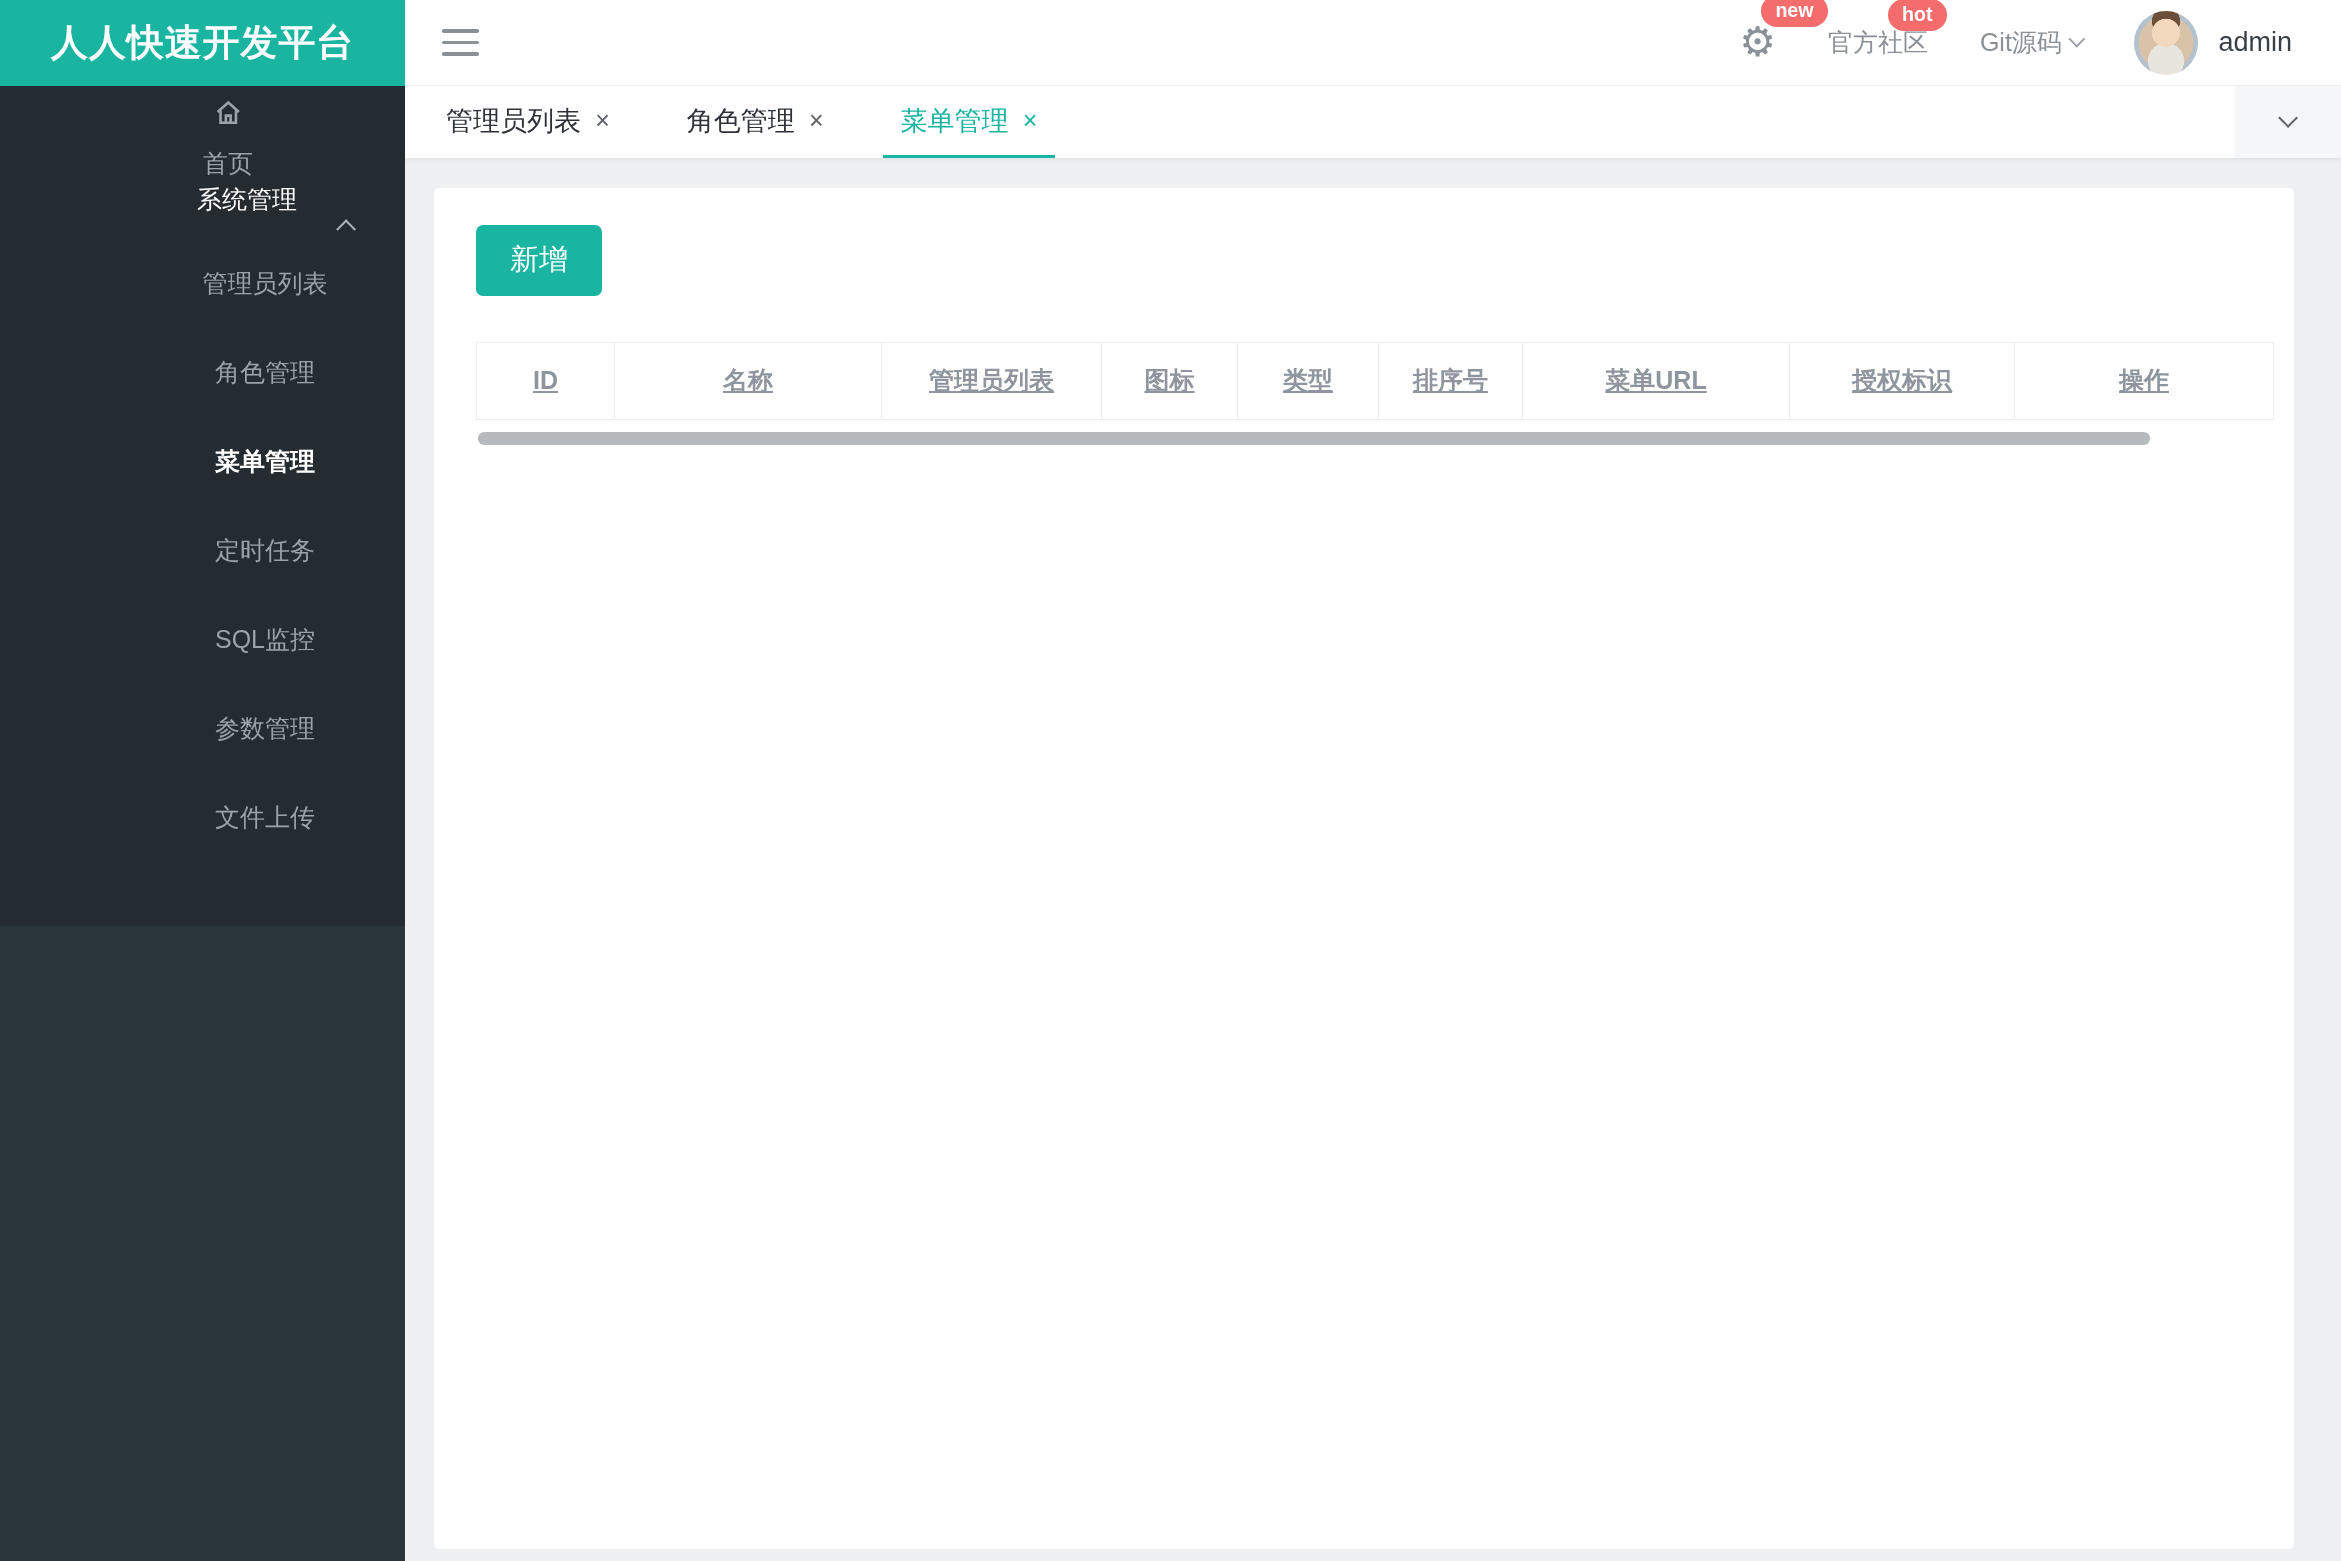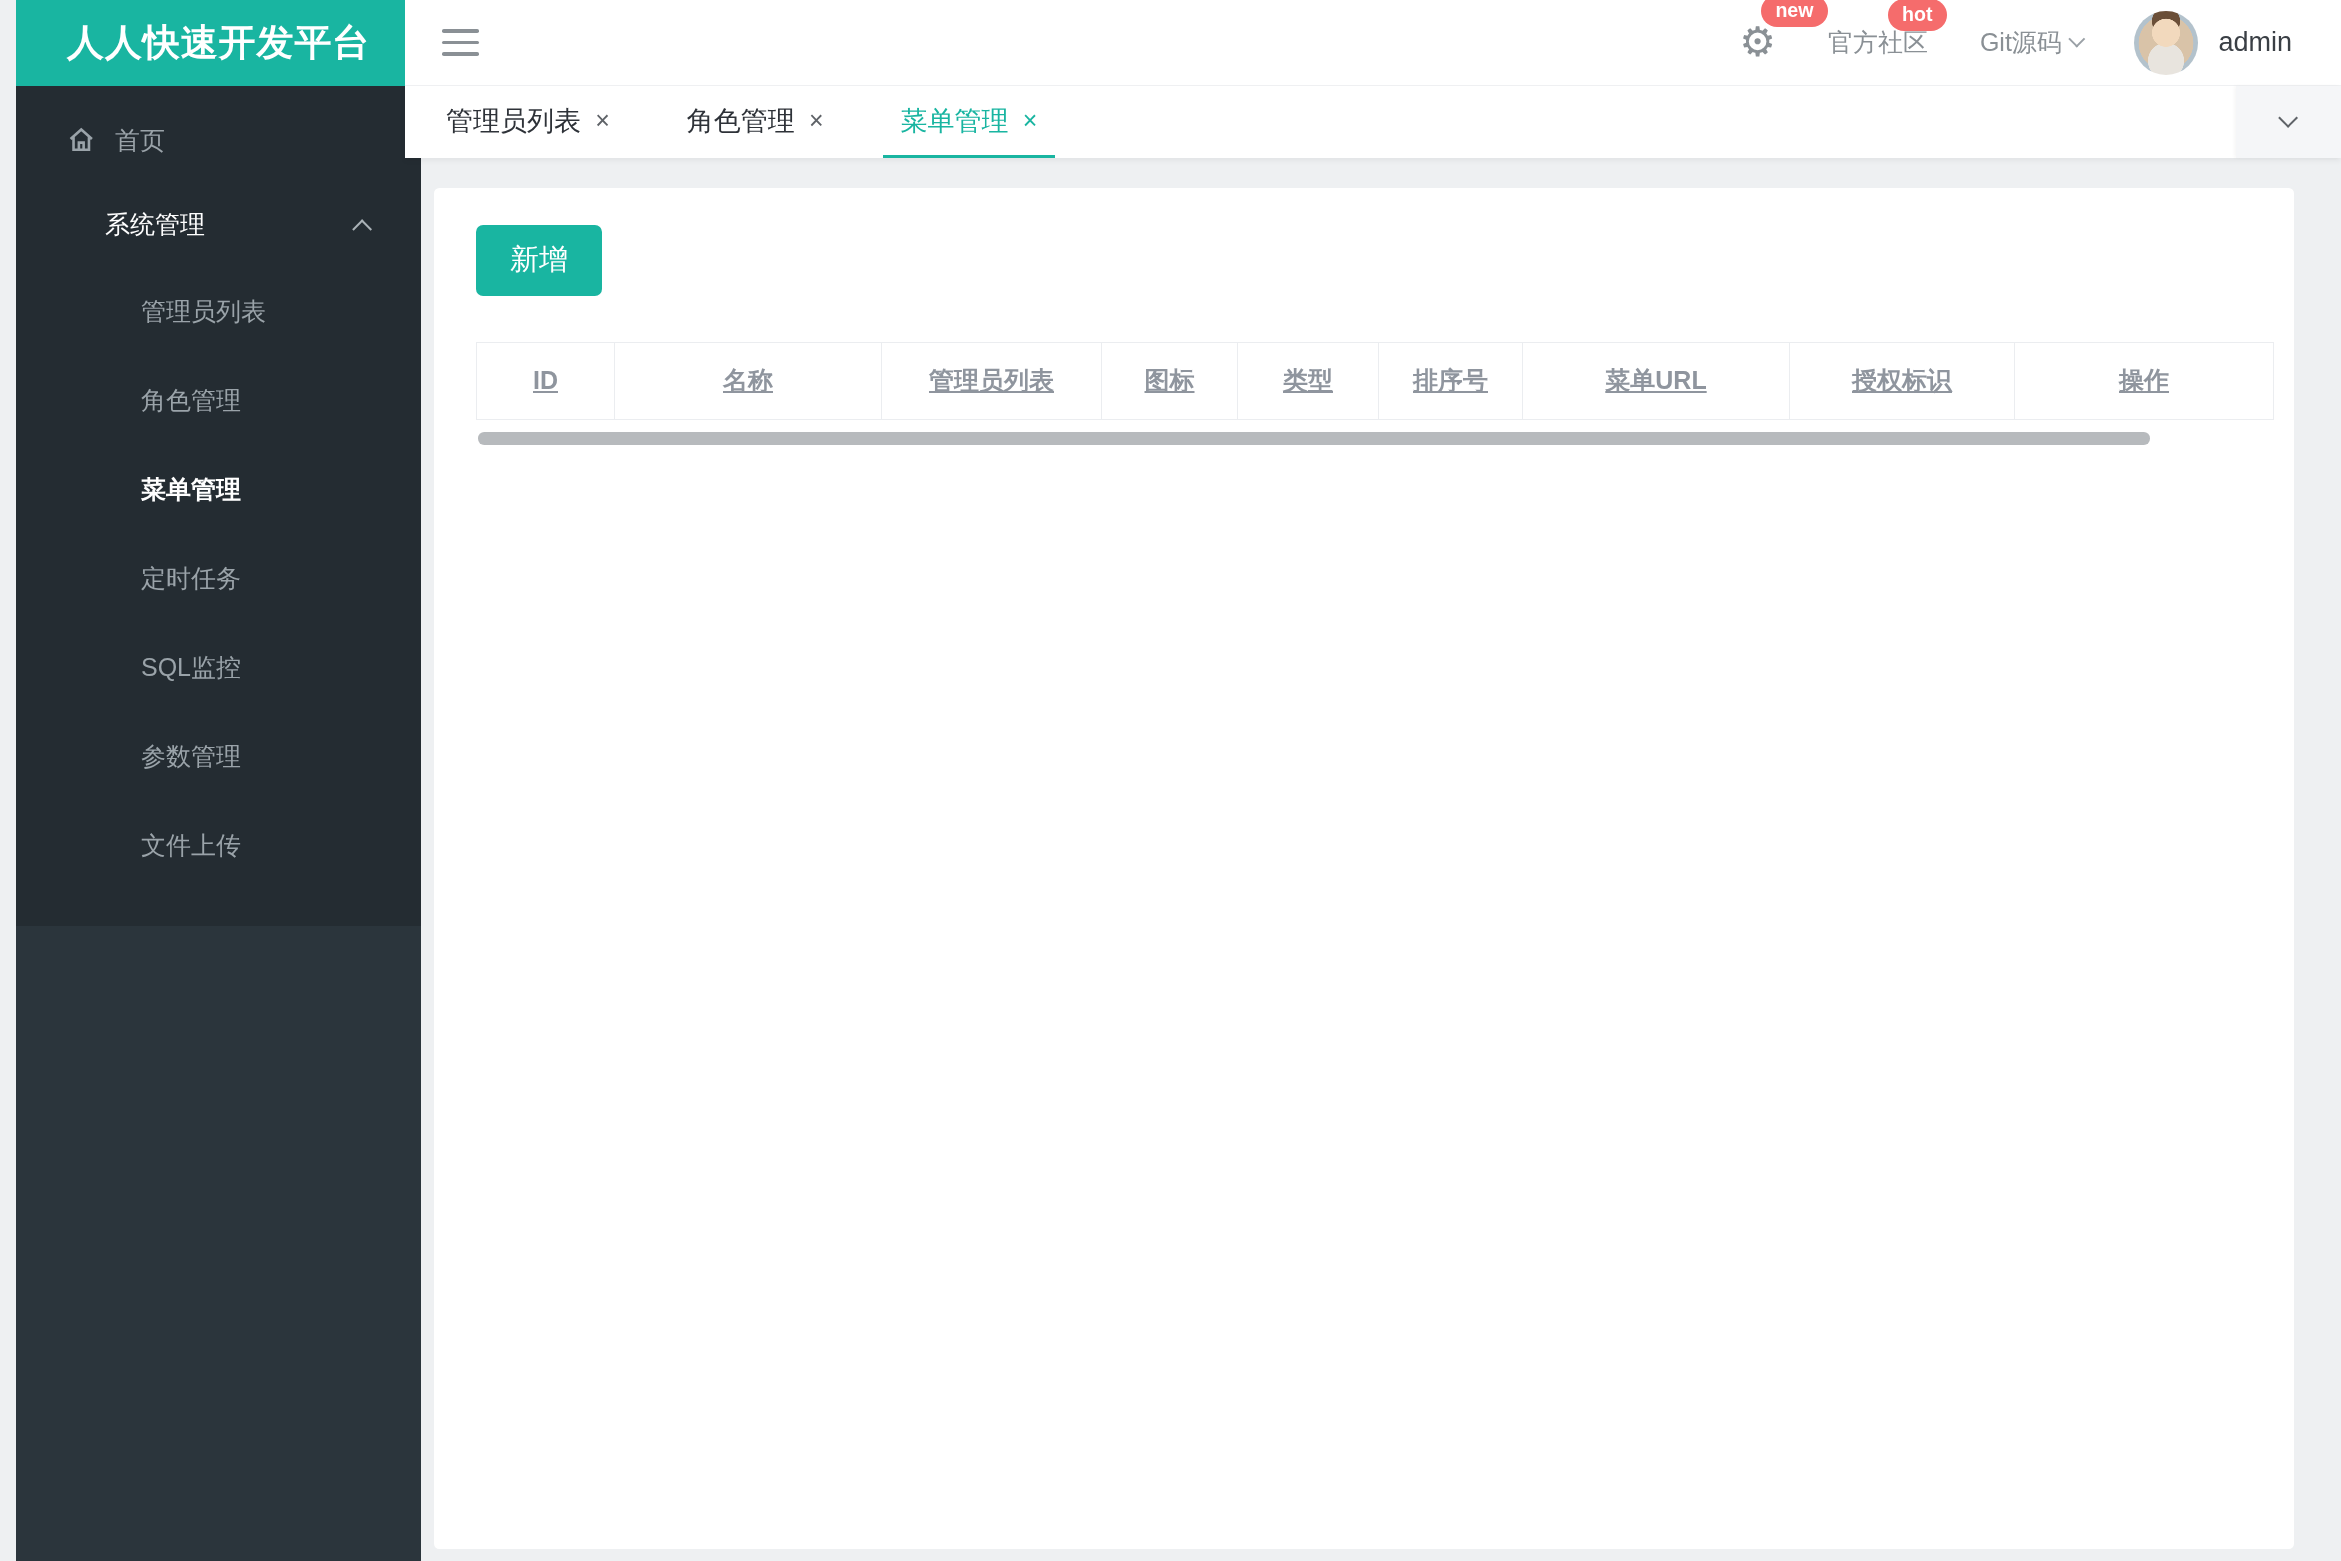--- a/index.html
+++ b/index.html
@@ -1,26 +1,26 @@
 <!DOCTYPE html>
 <html style="--accent: #19b5a1; --red: #f56c6c; --green: #67c23a;font-size:14.2px"><head>
 <meta charset="utf-8">
 <style>
   * { margin:0; padding:0; box-sizing:border-box; }
   html,body { width:2342px; height:1562px; overflow:hidden;
     font-family:"Liberation Sans","DejaVu Sans",sans-serif; background:#eef0f2; }
   :root { --accent:#19b5a1; --red:#f56c6c; --green:#67c23a; }
 
   
-  .sidebar { position:absolute; left:16px; top:0; width:405px; height:1562px;
+  .sidebar { position:absolute; left:0; top:0; width:405px; height:1562px;
     background:#2b353c; display:flex; flex-direction:column; }
   .logo { height:86px; background:var(--accent); color:#fff; font-size:37px; font-weight:bold;
     display:flex; align-items:center; padding-left:51px; letter-spacing:0.9px; flex:0 0 auto; }
   .menu { background:#242c32; padding-top:12.5px; flex:0 0 auto; padding-bottom:36px; }
-  .mi { display:flex; align-items:center; height:84px; color:#9aa3a9; font-size:25px; cursor:pointer; position:relative; }
+  .mi { display:flex; align-items:center; height:84px; color:#9aa3a9; font-size:25px; cursor:pointer; position:relative;flex-direction:column; }
   .mi-home { padding-left:51px; gap:19.6px; }
   .mi-group { padding-left:89px; color:#ffffff; font-weight:normal; }
   .sub .mi { padding-left:125px; height:89px; }
   .sub .mi.active { color:#ffffff; font-weight:bold; }
   .chev { width:14.2px; height:14.2px; border-right:2.7px solid #aab2b7; border-bottom:2.7px solid #aab2b7; display:inline-block; }
   .chev-up { transform:rotate(-135deg); position:absolute; right:52px; top:39px; }
   .home-svg { width:28.5px; height:28.5px; stroke:#9aa3a9; fill:none; stroke-width:2.2; }
 
   
   .topbar { position:absolute; left:405px; top:0; right:0; height:86px; background:#fff;

